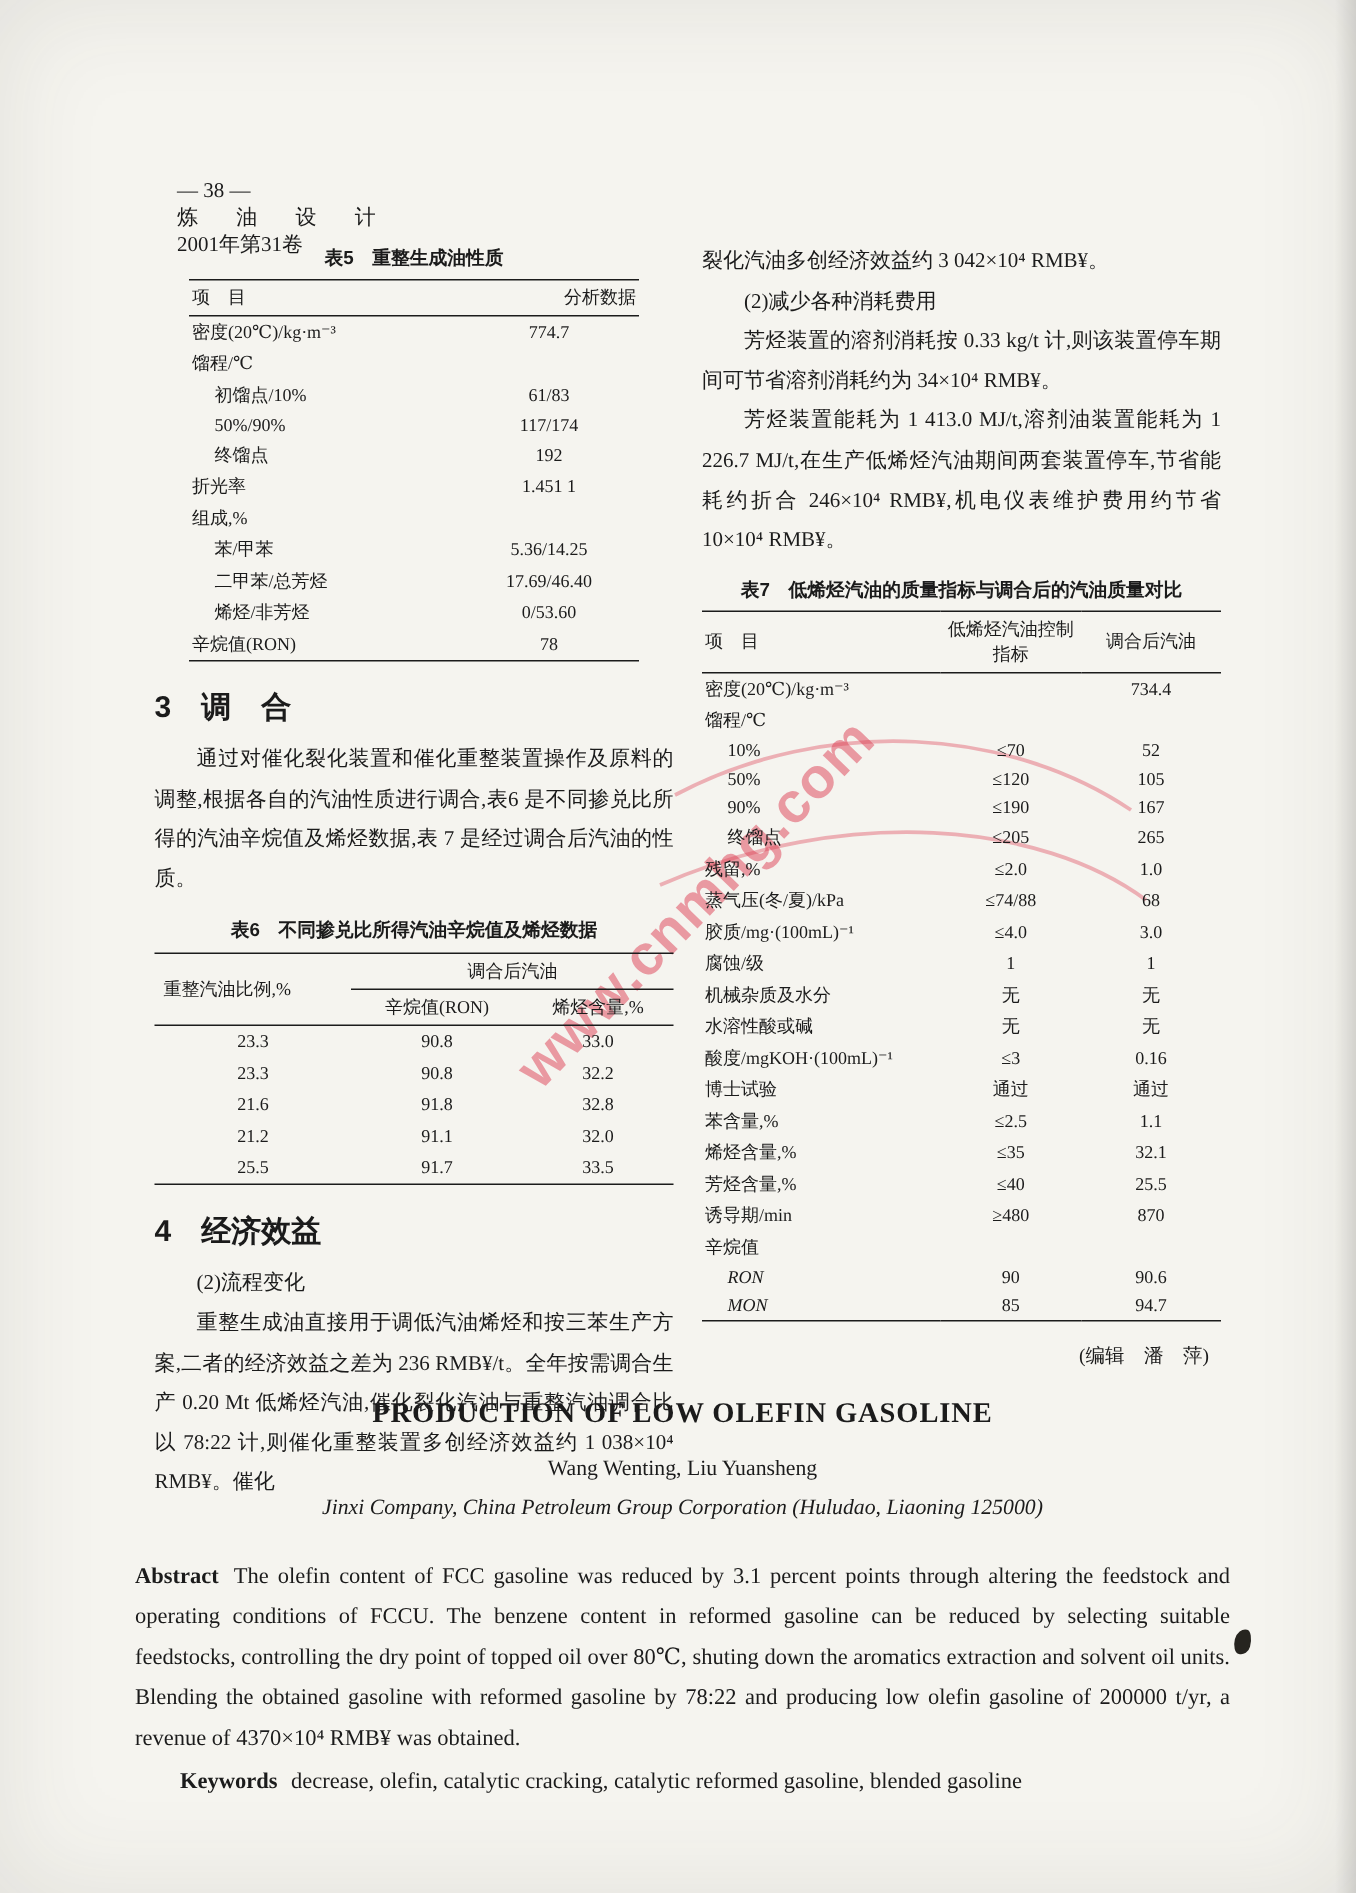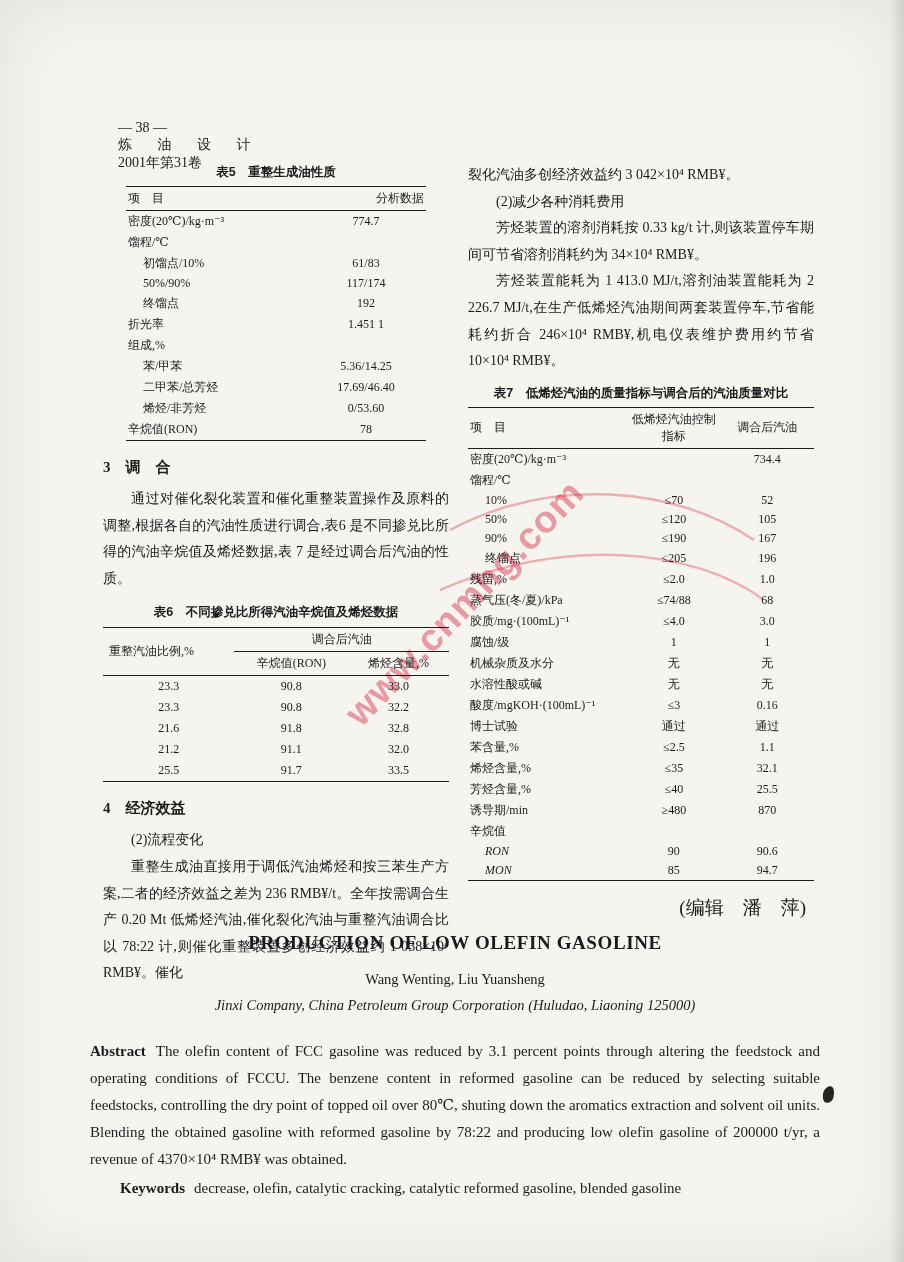--- a/index.html
+++ b/index.html
@@ -21,22 +21,22 @@
     display:flex; justify-content:space-between; align-items:baseline; font-size:14px;flex-direction:column; }
   .pg-header .journal{ letter-spacing:11px; }
 
   
   .col{ position:absolute; width:346px; top:162px; }
   .col.left{ left:103px; }
   .col.right{ left:468px; }
 
   .tbl-title{ font-family:"Liberation Sans","DejaVu Sans",sans-serif;
     font-weight:bold; font-size:12.5px; text-align:center; margin:2px 0 5px; }
-  .sec-h{ font-family:Liberation Serif, serif;
-    font-weight:bold; font-size:15px; margin:17px 0 9px; }
+  .sec-h{ font-family:Liberation Sans, sans-serif;
+    font-weight:bold; font-size:20px; margin:17px 0 9px; }
   p.body{ font-size:14px; line-height:1.9; text-align:justify; }
   p.ind2{ text-indent:2em; }
 
   table{ border-collapse:collapse; font-size:12px; width:100%; }
   th{ font-weight:normal;text-align:right; }
   tr.ind td:first-child{ padding-left:17px; }
   tr.it td:first-child{ font-style:italic; }
   td.val{ text-align:center; }
 
   
@@ -53,21 +53,21 @@
   .t6 td{ padding:3px 2px; text-align:center; }
 
   
   .t7{ margin-top:2px; border-top:1.8px solid #1b1b1b; border-bottom:1.8px solid #1b1b1b; }
   .t7 th{ border-bottom:1px solid #1b1b1b; padding:3px 2px; text-align:center; }
   .t7 th.l{ text-align:left; padding-left:2px; }
   .t7 td{ padding:2px 2px; }
   .t7 td:first-child{ width:46%; }
   .t7 td.val{ width:27%; }
   .closing{ margin-top:9px; }
-  .editor{ text-align:right; font-size:19px; margin-top:14px; padding-right:8px; }
+  .editor{ text-align:right; font-size:13px; margin-top:14px; padding-right:8px; }
 
   
   .english{ position:absolute; left:90px; top:932px; width:730px; }
   .en-title{ text-align:center; font-size:19px; font-weight:bold; letter-spacing:0.6px; }
   .en-authors{ text-align:center; margin-top:17px; font-size:14.5px; }
   .en-affil{ text-align:center; margin-top:9px; font-size:14.5px; font-style:italic; }
   .en-abstract{ margin-top:24px; font-size:15px; line-height:1.8; text-align:justify; }
   .en-abstract b{ margin-right:10px; }
   .en-keywords{ margin-top:7px; font-size:15px; padding-left:30px; }
   .en-keywords b{ margin-right:9px; }
@@ -221,21 +221,21 @@
 
     <h2 class="sec-h">4　经济效益</h2>
     <p class="body ind2">(2)流程变化</p>
     <p class="body ind2">重整生成油直接用于调低汽油烯烃和按三苯生产方案,二者的经济效益之差为 236 RMB¥/t。全年按需调合生产 0.20 Mt 低烯烃汽油,催化裂化汽油与重整汽油调合比以 78:22 计,则催化重整装置多创经济效益约 1 038×10⁴ RMB¥。催化</p>
   </section>
 
   <section class="col right">
     <p class="body">裂化汽油多创经济效益约 3 042×10⁴ RMB¥。</p>
     <p class="body ind2">(2)减少各种消耗费用</p>
     <p class="body ind2">芳烃装置的溶剂消耗按 0.33 kg/t 计,则该装置停车期间可节省溶剂消耗约为 34×10⁴ RMB¥。</p>
-    <p class="body ind2">芳烃装置能耗为 1 413.0 MJ/t,溶剂油装置能耗为 2 226.7 MJ/t,在生产低烯烃汽油期间两套装置停车,节省能耗约折合 246×10⁴ RMB¥,机电仪表维护费用约节省 10×10⁴ RMB¥。</p>
+    <p class="body ind2">芳烃装置能耗为 1 413.0 MJ/t,溶剂油装置能耗为 1 226.7 MJ/t,在生产低烯烃汽油期间两套装置停车,节省能耗约折合 246×10⁴ RMB¥,机电仪表维护费用约节省 10×10⁴ RMB¥。</p>
 
     <div class="tbl-title" style="margin-top:10px;">表7　低烯烃汽油的质量指标与调合后的汽油质量对比</div>
     <table class="t7">
       <thead>
         <tr>
           <th class="l">项　目</th>
           <th>低烯烃汽油控制指标</th>
           <th>调合后汽油</th>
         </tr>
       </thead>
@@ -266,21 +266,21 @@
 
   <tr class="ind">
     <td>90%</td>
     <td class="val">≤190</td>
     <td class="val">167</td>
   </tr>
 
   <tr class="ind">
     <td>终馏点</td>
     <td class="val">≤205</td>
-    <td class="val">196</td>
+    <td class="val">265</td>
   </tr>
 
   <tr>
     <td>残留,%</td>
     <td class="val">≤2.0</td>
     <td class="val">1.0</td>
   </tr>
 
   <tr>
     <td>蒸气压(冬/夏)/kPa</td>

